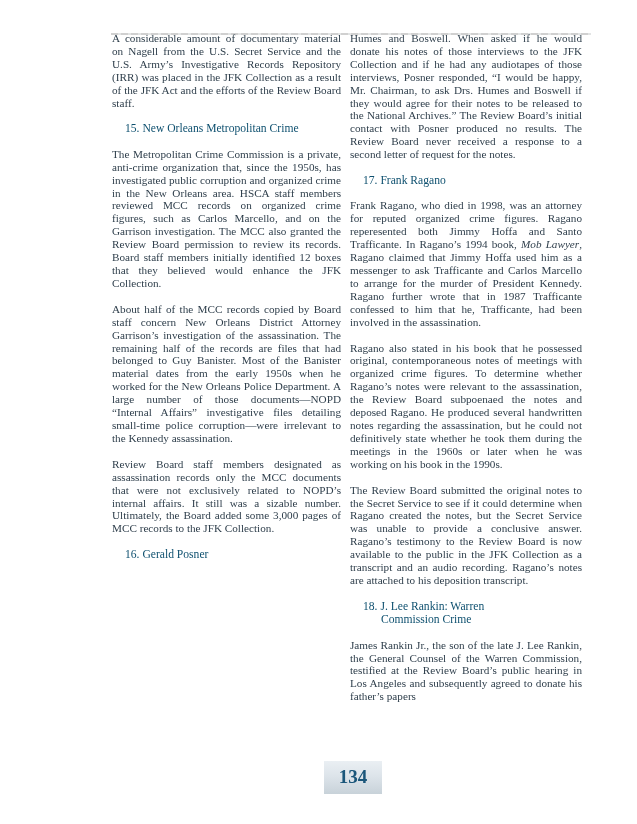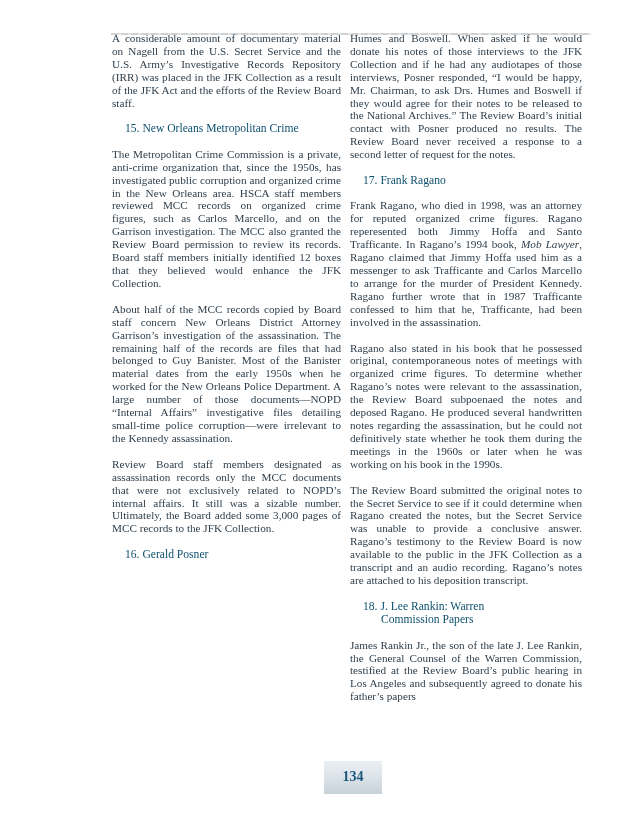--- a/index.html
+++ b/index.html
@@ -54,21 +54,21 @@
   }
   .h-line1 { display: block; padding-left: 13px; }
   .h-line2 { display: block; padding-left: 31px; }
   .page-number-badge {
     position: absolute;
     left: 324px; top: 761px;
     width: 58px; height: 33px;
     background: linear-gradient(180deg, var(--page-number-bg-top) 0%, #dde4ea 45%, var(--page-number-bg-bottom) 100%);
     color: var(--page-number-text);
     font-weight: bold;
-    font-size: 14px;
+    font-size: 19px;
     text-align: center;
     line-height: 32px;
   }
 </style>
 </head>
 <body>
 
 <div class="top-rule"></div>
 
 <div class="content">
@@ -91,20 +91,20 @@
     <p class="body-para">Humes and Boswell. When asked if he would donate his notes of those interviews to the JFK Collection and if he had any audiotapes of those interviews, Posner responded, “I would be happy, Mr. Chairman, to ask Drs. Humes and Boswell if they would agree for their notes to be released to the National Archives.” The Review Board’s initial contact with Posner produced no results. The Review Board never received a response to a second letter of request for the notes.</p>
     <h3 class="section-heading">
       <span class="h-line1">17. Frank Ragano</span>
       <span class="h-line2"></span>
     </h3>
     <p class="body-para"><span>Frank Ragano, who died in 1998, was an attorney for reputed organized crime figures. Ragano reperesented both Jimmy Hoffa and Santo Trafficante. In Ragano’s 1994 book, </span><em>Mob Lawyer</em><span>, Ragano claimed that Jimmy Hoffa used him as a messenger to ask Trafficante and Carlos Marcello to arrange for the murder of President Kennedy. Ragano further wrote that in 1987 Trafficante confessed to him that he, Trafficante, had been involved in the assassination.</span></p>
     <p class="body-para">Ragano also stated in his book that he possessed original, contemporaneous notes of meetings with organized crime figures. To determine whether Ragano’s notes were relevant to the assassination, the Review Board subpoenaed the notes and deposed Ragano. He produced several handwritten notes regarding the assassination, but he could not definitively state whether he took them during the meetings in the 1960s or later when he was working on his book in the 1990s.</p>
     <p class="body-para">The Review Board submitted the original notes to the Secret Service to see if it could determine when Ragano created the notes, but the Secret Service was unable to provide a conclusive answer. Ragano’s testimony to the Review Board is now available to the public in the JFK Collection as a transcript and an audio recording. Ragano’s notes are attached to his deposition transcript.</p>
     <h3 class="section-heading">
       <span class="h-line1">18. J. Lee Rankin: Warren</span>
-      <span class="h-line2">Commission Papers</span>
+      <span class="h-line2">Commission Crime</span>
     </h3>
     <p class="body-para">James Rankin Jr., the son of the late J. Lee Rankin, the General Counsel of the Warren Commission, testified at the Review Board’s public hearing in Los Angeles and subsequently agreed to donate his father’s papers</p>
   </div>
 
 </div>
 
 <div class="page-number-badge">134</div>
 
 </body></html>

